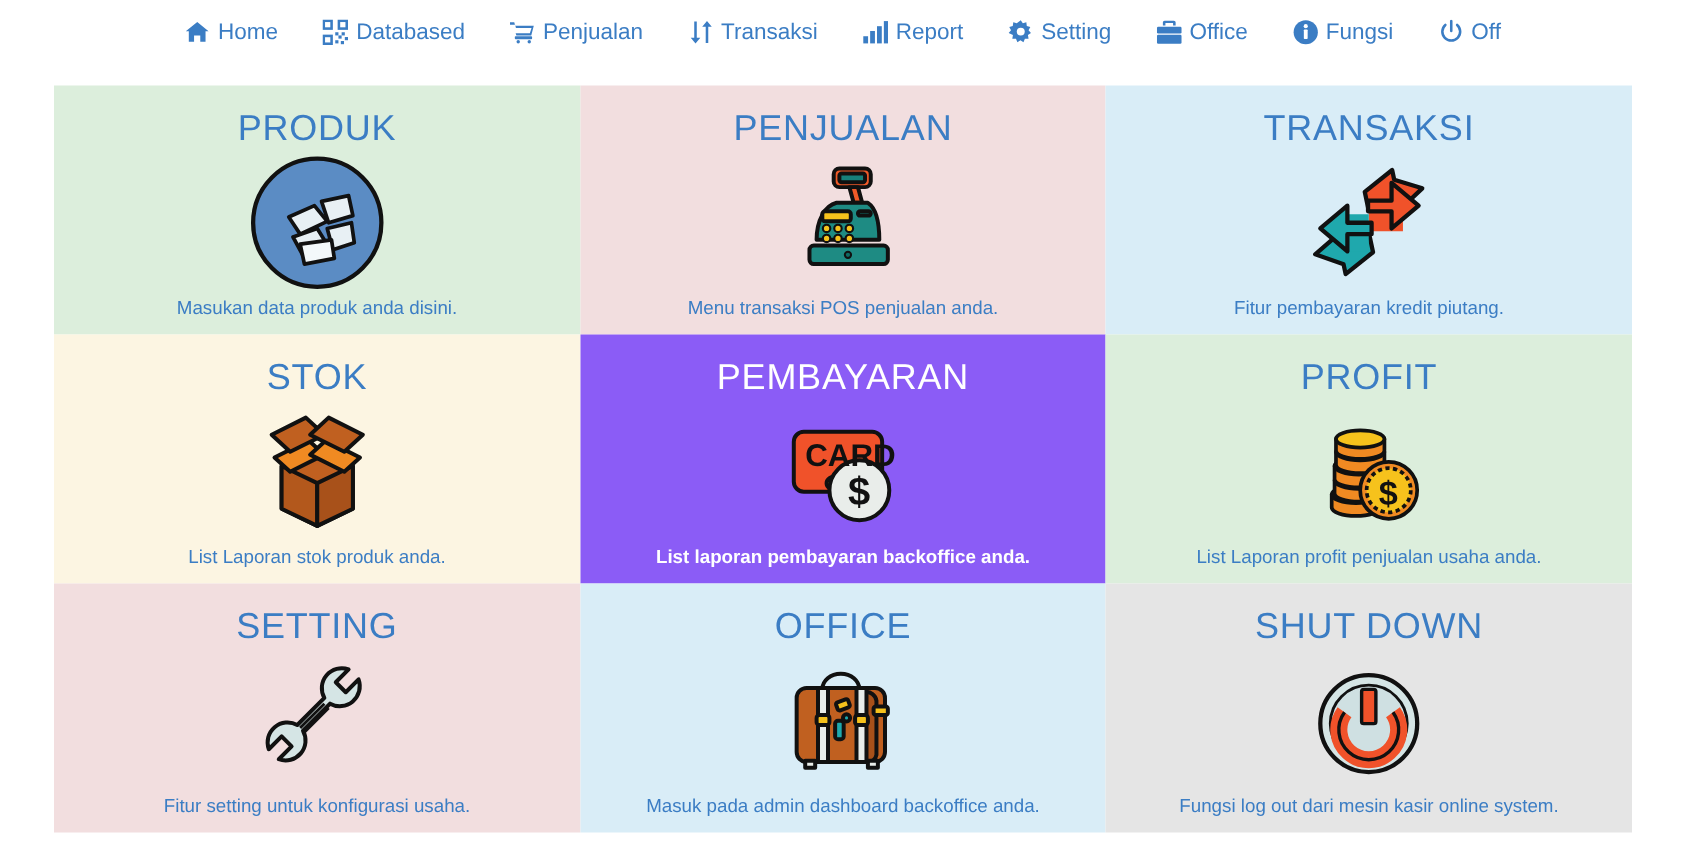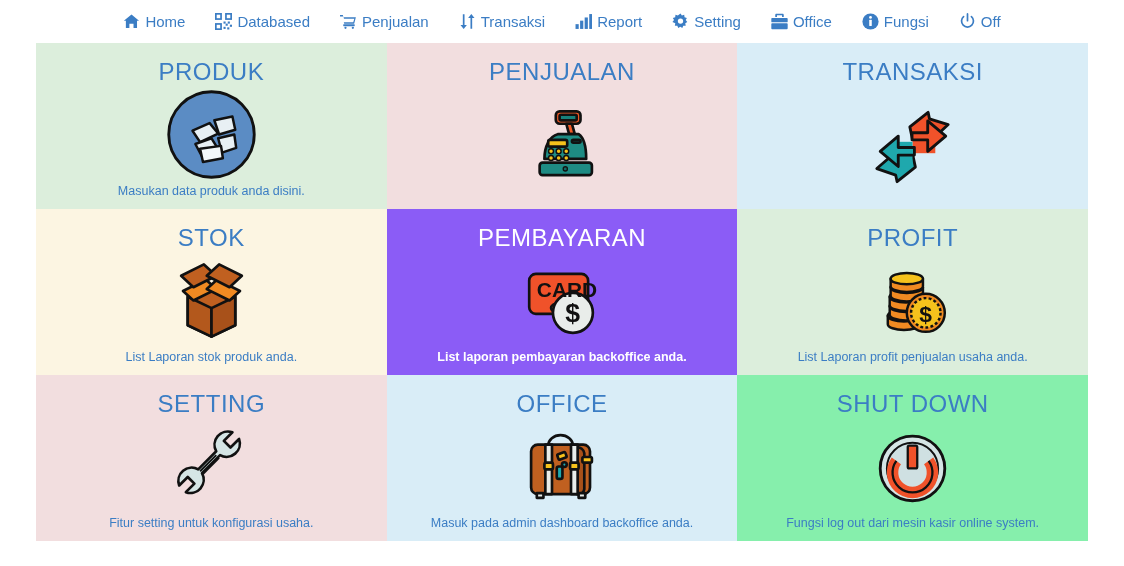--- a/index.html
+++ b/index.html
@@ -39,21 +39,21 @@
     justify-content: center;
     width: 17px;
     height: 17px;
     flex: 0 0 auto;
   }
   .nav-item .nav-ico svg { display: block; }
 
   
   .grid {
     width: 1052px;
-    margin: 4px auto 0 auto;
+    margin: 18px auto 0 auto;
     display: grid;
     grid-template-columns: repeat(3, 1fr);
     grid-template-rows: 166px 166px 166px;
   }
   .card {
     position: relative;
     display: flex;
     flex-direction: column;
     align-items: center;
     justify-content: flex-start;
@@ -235,38 +235,40 @@
           <circle cx="39" cy="54" r="2.6"></circle>
             <circle cx="47" cy="54" r="2.6"></circle>
             <circle cx="55" cy="54" r="2.6"></circle>
           <circle cx="39" cy="61" r="2.6"></circle>
             <circle cx="47" cy="61" r="2.6"></circle>
             <circle cx="55" cy="61" r="2.6"></circle>
         </g>
         <circle cx="54" cy="72.5" r="2.2" fill="#0f6b64" stroke="#111" stroke-width="1.4"></circle>
       </svg>
     </div>
+    <div class="card-desc">Menu transaksi POS penjualan anda.</div>
   </div>
 
   <div class="card" style="background-color: rgb(217, 237, 247);">
     <div class="card-title">TRANSAKSI</div>
     <div class="card-icon">
       <svg width="95" height="95" viewBox="0 0 100 100">
         <g stroke="#111" stroke-width="3" stroke-linejoin="round">
           <path d="M48 24 L70 13 L70 20 L88 30 L70 41 L70 48 L48 37 Z" fill="#f0522a" transform="rotate(-12 68 30)"></path>
           <path d="M52 62 L30 51 L30 58 L12 68 L30 79 L30 86 L52 75 Z" fill="#1fa8ad" transform="rotate(-12 32 68)"></path>
           <path d="M50 30 L74 30 L74 56 L50 56 Z" fill="#f0522a" stroke="none"></path>
           <path d="M50 44 L28 44 L28 70 L50 70 Z" fill="#1fa8ad" stroke="none"></path>
         </g>
         <g fill="none" stroke="#111" stroke-width="3" stroke-linejoin="round">
           <path d="M49.5 34.5 L66 34.5 L66 22 L85 38 L66 54 L66 42 L49.5 42 Z" fill="#f0522a"></path>
           <path d="M52 50 L35 50 L35 38 L16 54 L35 70 L35 58 L52 58 Z" fill="#1fa8ad"></path>
         </g>
       </svg>
     </div>
+    <div class="card-desc">Fitur pembayaran kredit piutang.</div>
   </div>
 
   <div class="card" style="background-color: rgb(252, 245, 226);">
     <div class="card-title">STOK</div>
     <div class="card-icon">
       <svg width="95" height="95" viewBox="0 0 100 100">
         <g stroke="#111" stroke-width="2.8" stroke-linejoin="round">
           <path d="M25 46 L50 34 L75 46 L75 76 L50 88 L25 76 Z" fill="#c06020"></path>
           <path d="M25 46 L50 58 L50 88 L25 76 Z" fill="#b3581c"></path>
           <path d="M50 58 L75 46 L75 76 L50 88 Z" fill="#a8511a"></path>
@@ -353,21 +355,21 @@
           <rect x="72" y="40" width="10" height="6" rx="1.5" fill="#f6c21c"></rect>
           <rect x="46" y="36" width="9" height="6" rx="1.5" fill="#f6c21c" transform="rotate(-20 50 39)"></rect>
           <rect x="45" y="50" width="6" height="13" rx="2" fill="#1fa8ad"></rect>
           <circle cx="53" cy="48" r="2.5" fill="#1fa8ad"></circle>
         </g>
       </svg>
     </div>
     <div class="card-desc">Masuk pada admin dashboard backoffice anda.</div>
   </div>
 
-  <div class="card" style="background-color: #86efac;">
+  <div class="card" style="background-color: #e5e5e5;">
     <div class="card-title">SHUT DOWN</div>
     <div class="card-icon">
       <svg width="95" height="95" viewBox="0 0 100 100">
         <circle cx="50" cy="52" r="34" fill="#d5e5e5" stroke="#111" stroke-width="3"></circle>
         <circle cx="50" cy="52" r="27" fill="#cfe0e2" stroke="#111" stroke-width="2"></circle>
         <path d="M33 44 a21 21 0 1 0 34 0" fill="none" stroke="#f0522a" stroke-width="12" stroke-linecap="butt"></path>
         <path d="M33 44 a21 21 0 1 0 34 0" fill="none" stroke="#111" stroke-width="2.4"></path>
         <rect x="45" y="28" width="10" height="24" rx="1.5" fill="#f0522a" stroke="#111" stroke-width="2.4"></rect>
       </svg>
     </div>

